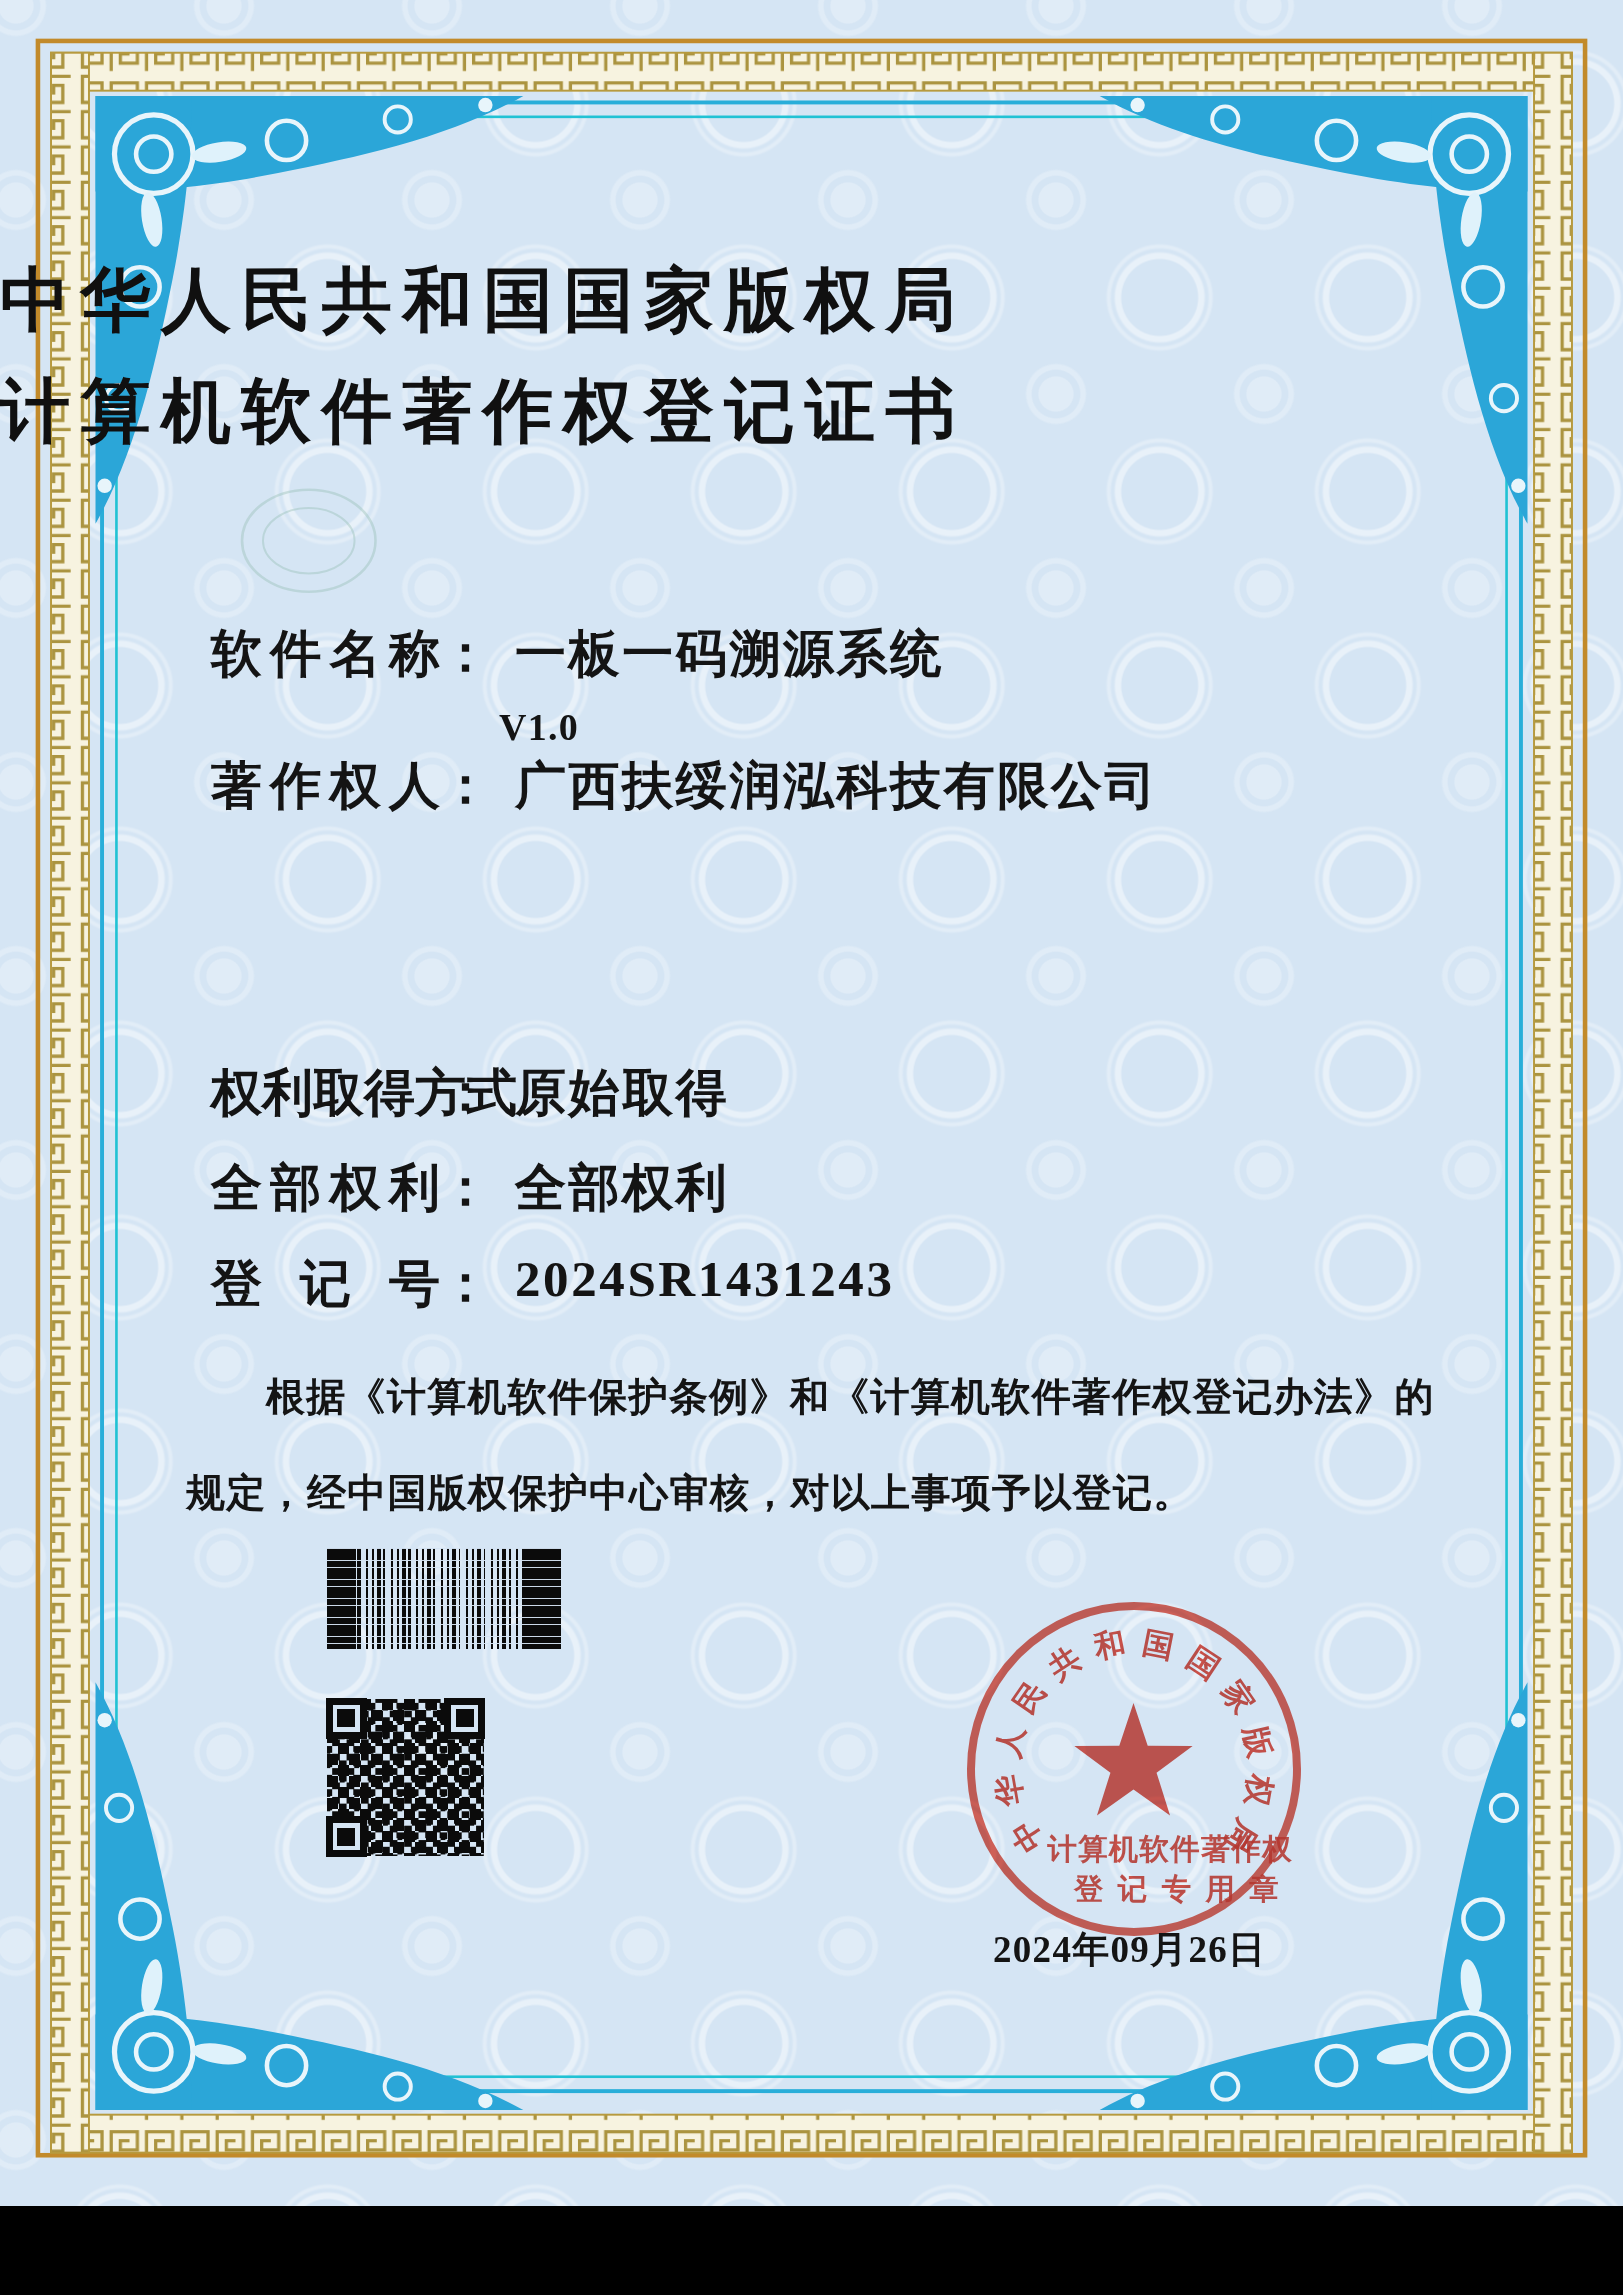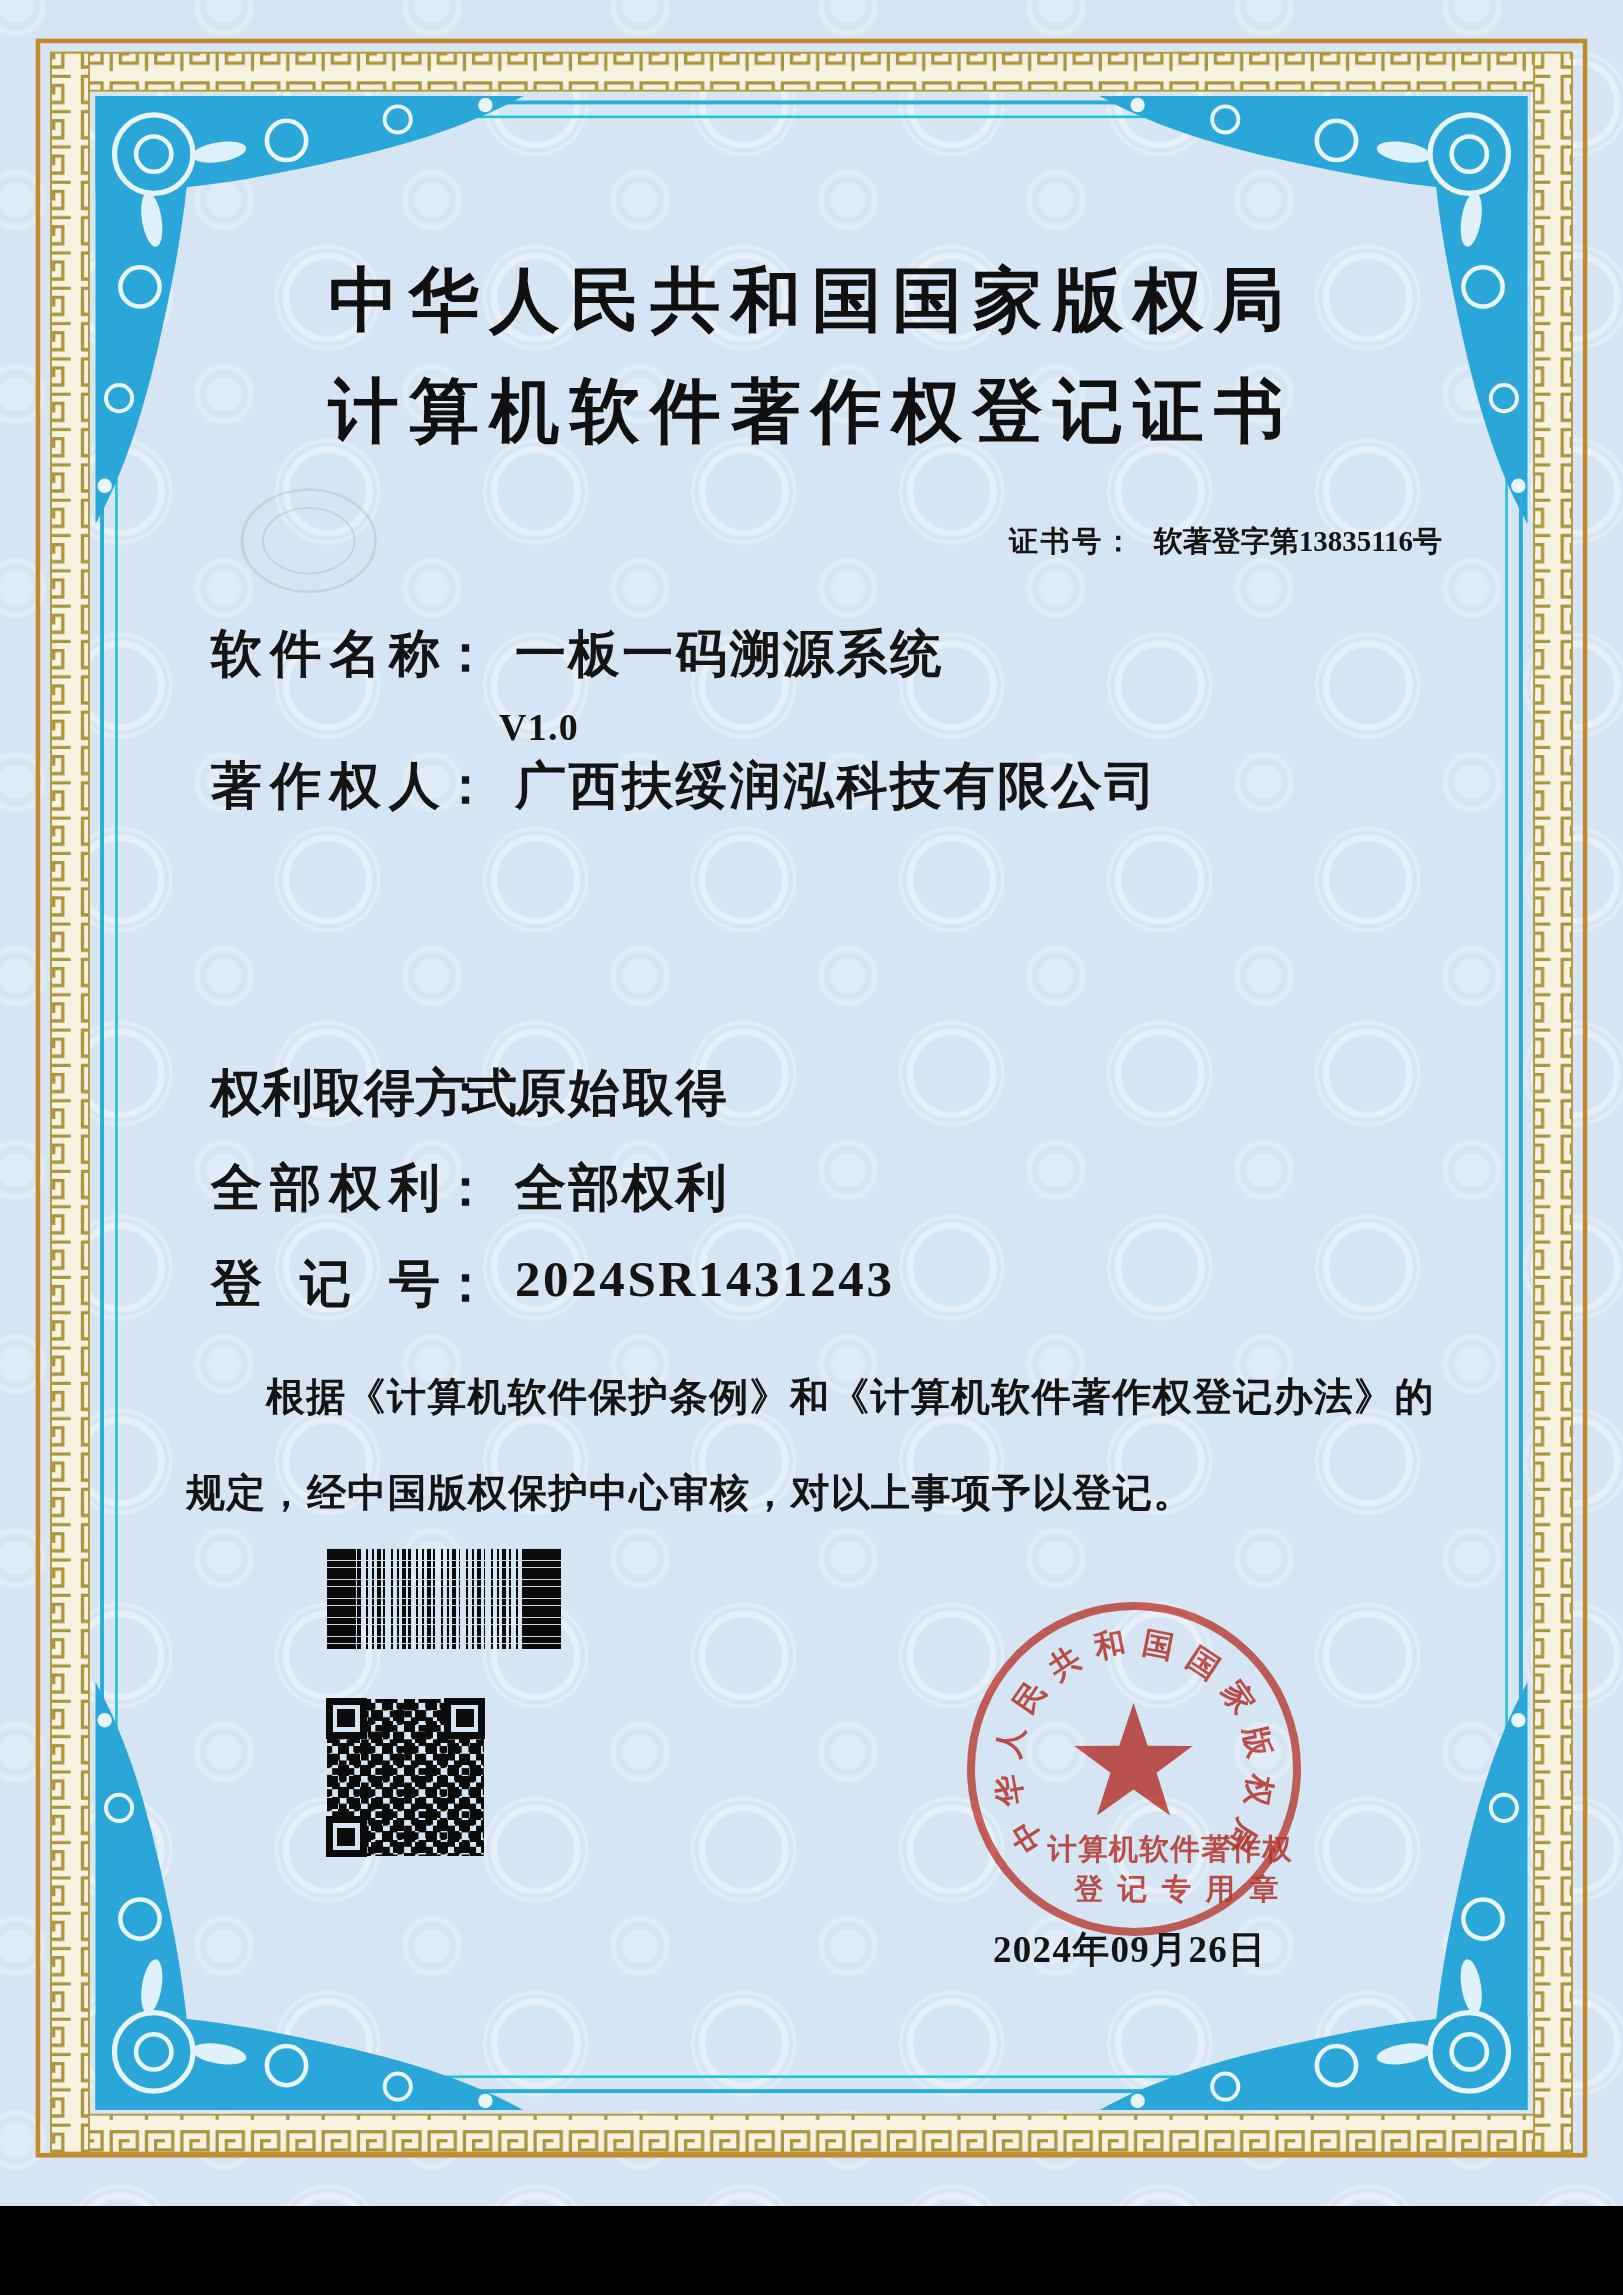--- a/index.html
+++ b/index.html
@@ -9,21 +9,21 @@
         background-color:#d5e5f4;
         background-image:
           radial-gradient(circle, rgba(255,255,255,0) 38px, rgba(255,255,255,.45) 39px, rgba(255,255,255,.45) 44px, rgba(255,255,255,0) 46px, rgba(255,255,255,0) 48px, rgba(255,255,255,.3) 50px, rgba(255,255,255,.3) 52px, rgba(255,255,255,0) 54px),
           radial-gradient(circle, rgba(255,255,255,.25) 0 17px, rgba(255,255,255,0) 18.3px 23.6px, rgba(255,255,255,.25) 25px 29px, rgba(255,255,255,0) 31px);
         background-size:208px 194px,208px 194px;
         background-position:15.7px 6.5px,120px 103px;}
   .decor{position:absolute;left:0;top:0;}
   .black-band{position:absolute;left:0;top:2206px;width:1623px;height:90px;background:#000;}
 
   .abs{position:absolute;}
-  .title{left:0;width:1623px;text-align:center;font-weight:700;color:#101010;
+  .title{left:0;width:1623px;font-weight:700;color:#101010;
          font-size:70px;letter-spacing:10.5px;line-height:1.08;white-space:nowrap;}
   .t1{top:263px;}
   .t2{top:374px;}
 
   .certno{top:522px;left:1009px;font-size:29px;font-weight:700;white-space:nowrap;}
   .certno .lbl{margin-right:18.3px;letter-spacing:2.6px;}
 
   .frow{left:211px;font-size:51px;font-weight:700;white-space:nowrap;}
   .flabel{display:inline-block;width:229px;text-align:justify;text-align-last:justify;vertical-align:top;}
   .fcolon{display:inline-block;width:34px;vertical-align:top;}
@@ -112,23 +112,20 @@
 
       <g opacity="0.4">
         <ellipse cx="472" cy="826" rx="102" ry="78" fill="none" stroke="#96bfb4" stroke-width="4"></ellipse>
         <ellipse cx="472" cy="826" rx="70" ry="50" fill="none" stroke="#96bfb4" stroke-width="3"></ellipse>
       </g>
     </svg>
 
     <div class="abs title t1">中华人民共和国国家版权局</div>
     <div class="abs title t2">计算机软件著作权登记证书</div>
 
-    <div class="abs certno">
-      <span class="lbl">证书号：</span><span>软著登字第13835116号</span>
-    </div>
 
     <div class="abs frow r-name">
       <span class="flabel">软件名称</span><span class="fcolon">：</span><span class="fvalue">一板一码溯源系统</span>
     </div>
     <div class="abs r-version">V1.0</div>
 
     <div class="abs frow r-author">
       <span class="flabel">著作权人</span><span class="fcolon">：</span><span class="fvalue">广西扶绥润泓科技有限公司</span>
     </div>
 

